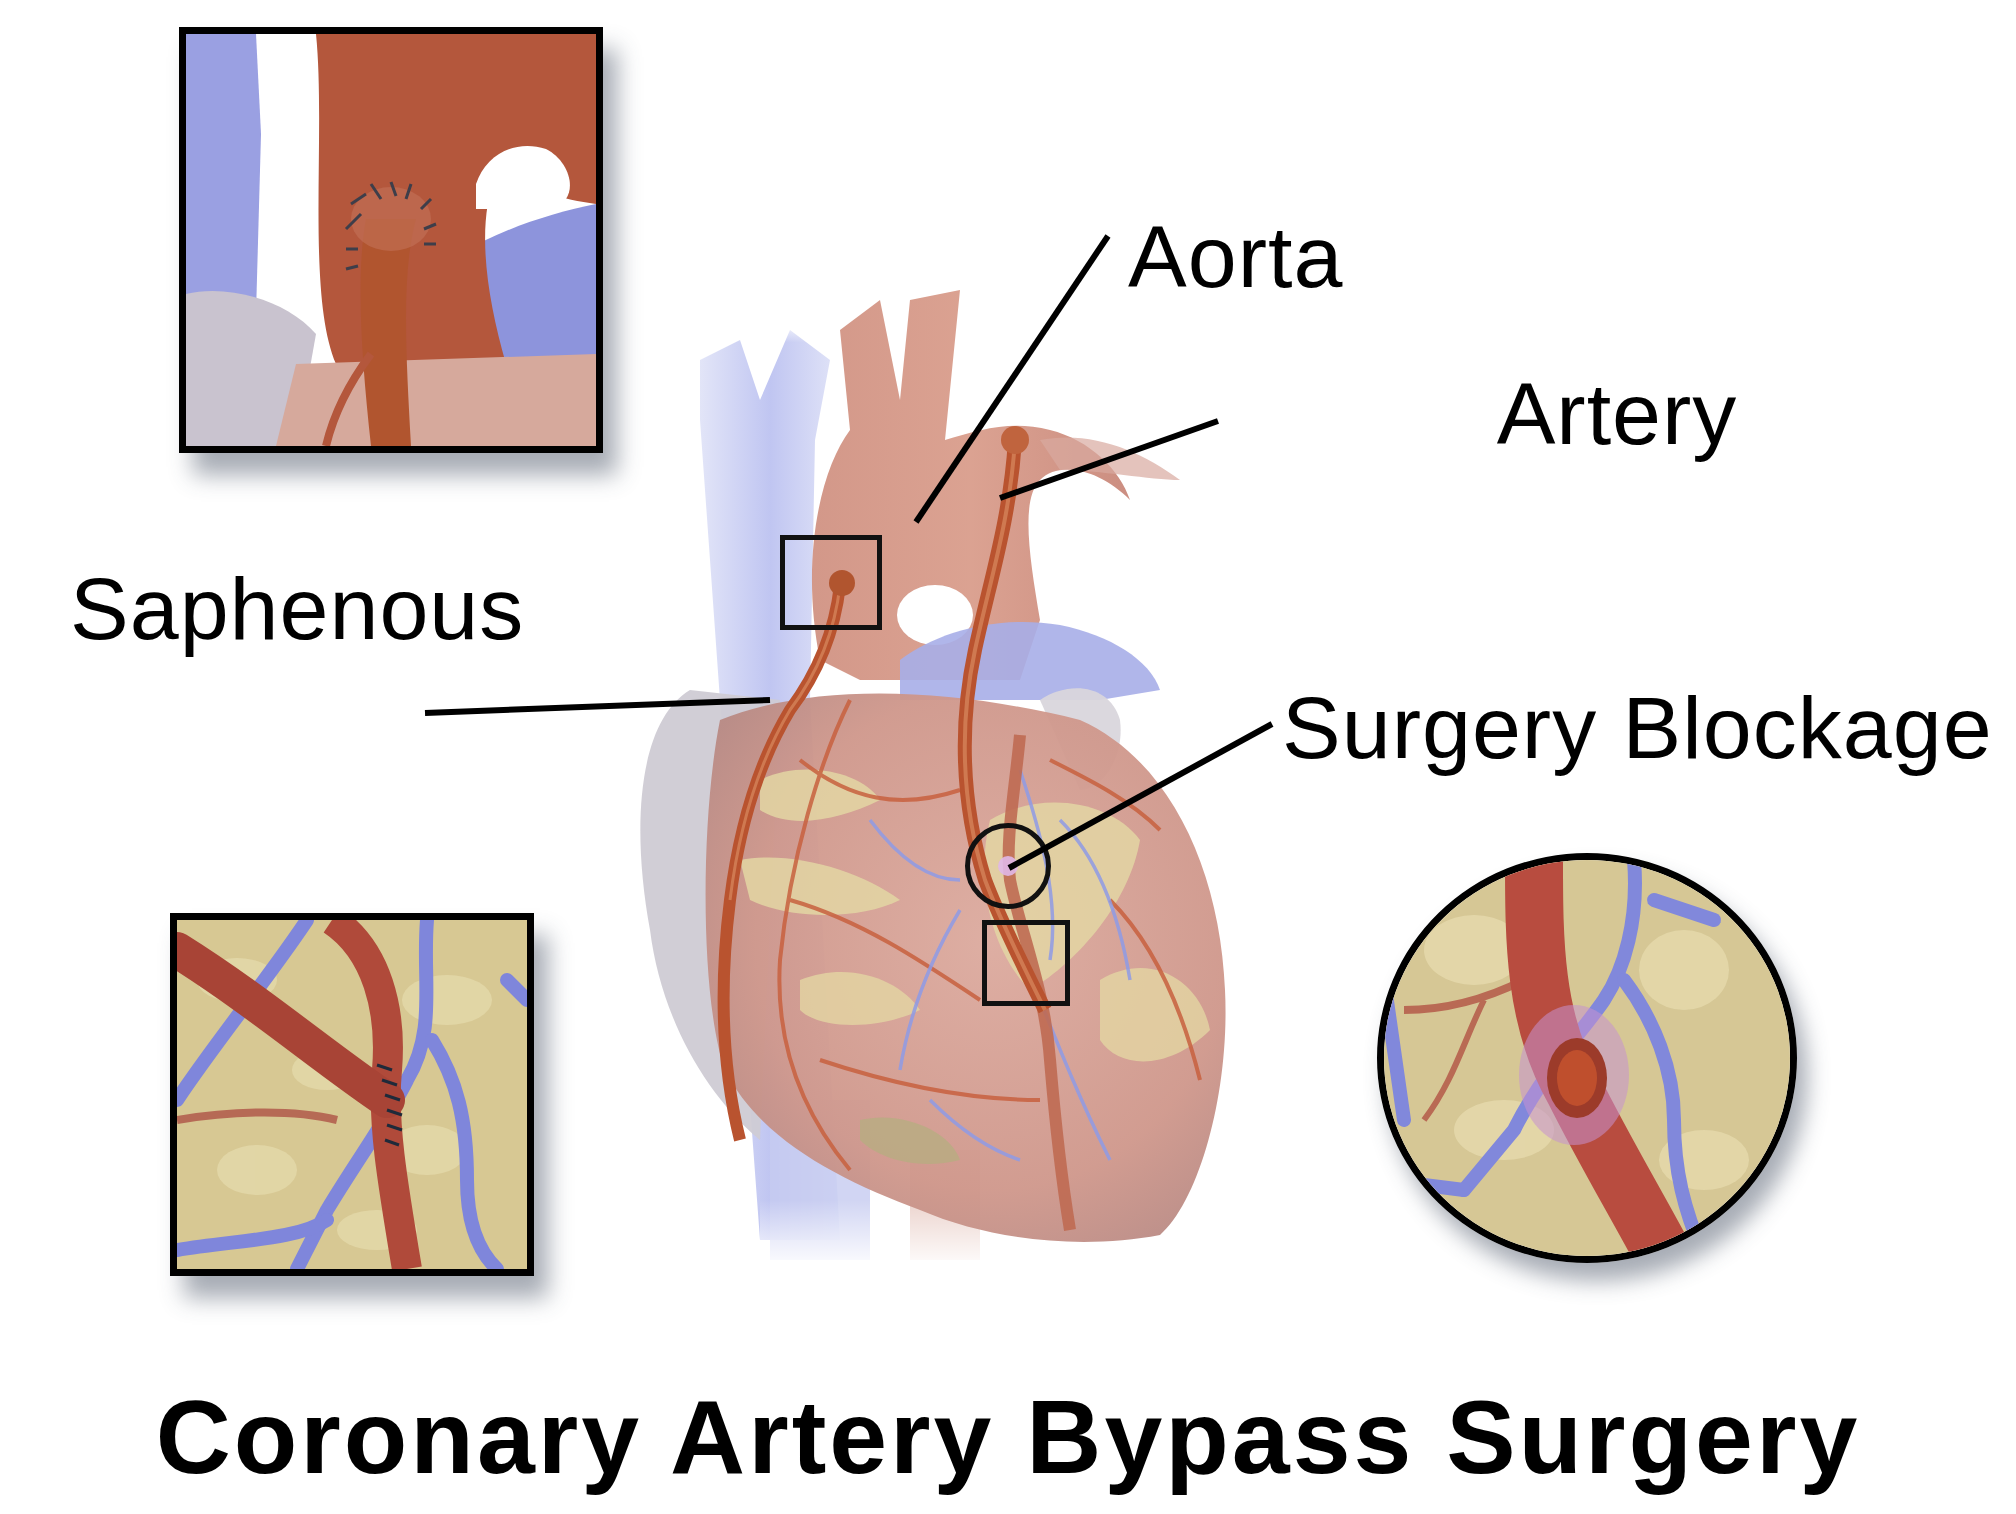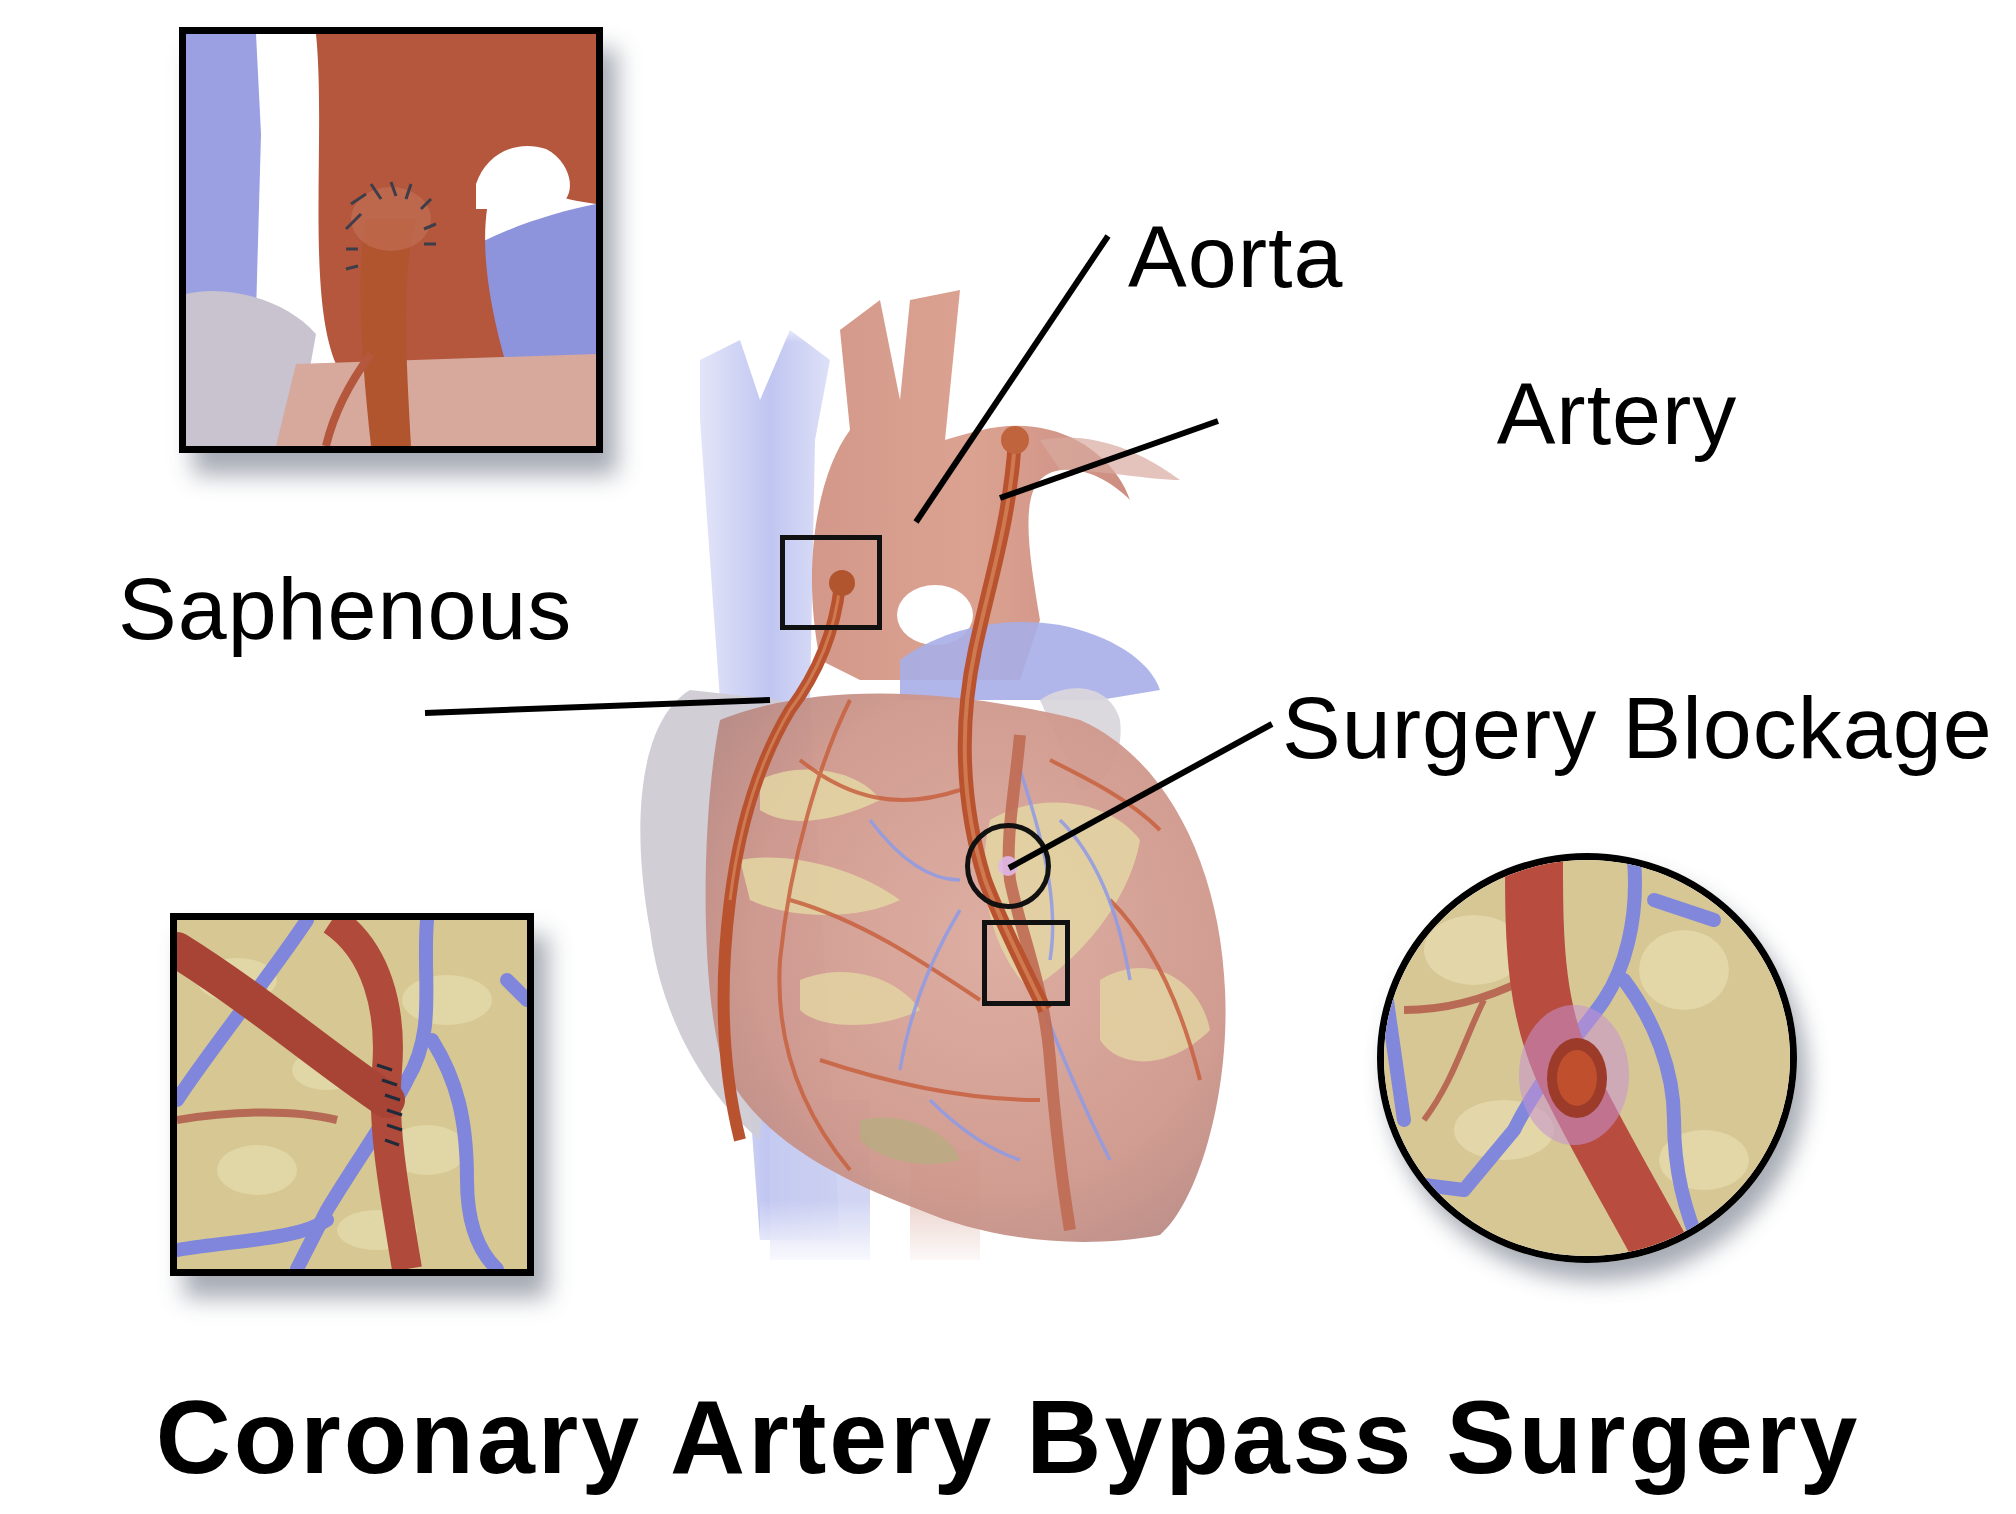--- a/index.html
+++ b/index.html
@@ -115,21 +115,21 @@
   <line x1="425" y1="713" x2="770" y2="700" stroke="#000" stroke-width="6"></line>
   <line x1="1272" y1="724" x2="1009" y2="868" stroke="#000" stroke-width="6"></line>
 </svg>
 
 <div class="label" style="left:1128px;top:180px;margin-top:31px;">Aorta</div>
 
 <div class="abs" style="left:1222px;top:368px;width:790px;">
   <div class="label center" style="position:relative;text-align:center;">Artery</div>
 </div>
 
-<div class="abs" style="left:70px;top:563px;width:500px;margin-left:48px;">
+<div class="abs" style="left:70px;top:563px;width:500px;">
   <div class="label" style="position:relative;">Saphenous</div>
 </div>
 
 <div class="label" style="left:1282px;top:682px;">Surgery Blockage</div>
 
 <div class="inset" style="left:179px;top:27px;width:424px;height:426px;">
   <svg width="410" height="412" viewBox="0 0 410 412">
     <rect width="410" height="412" fill="#ffffff"></rect>
 
     <path d="M0,0 L70,0 L75,100 L70,280 L0,300 Z" fill="#9aa0e2"></path>

